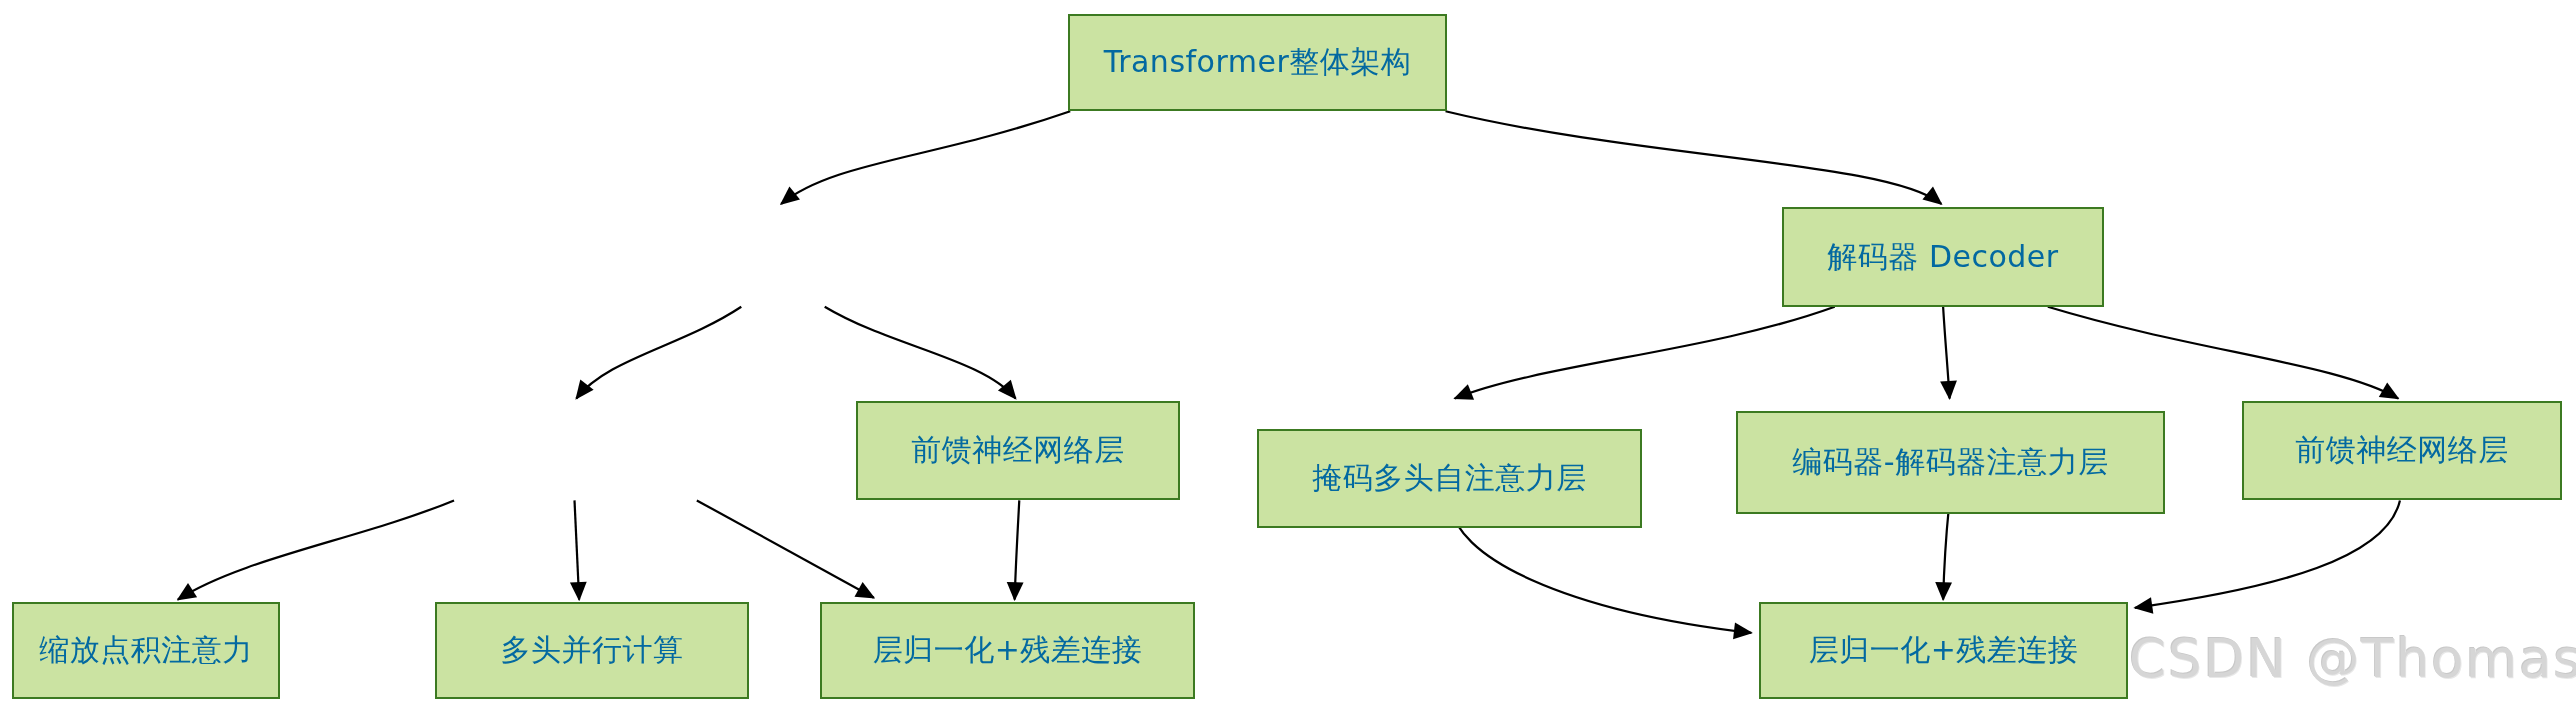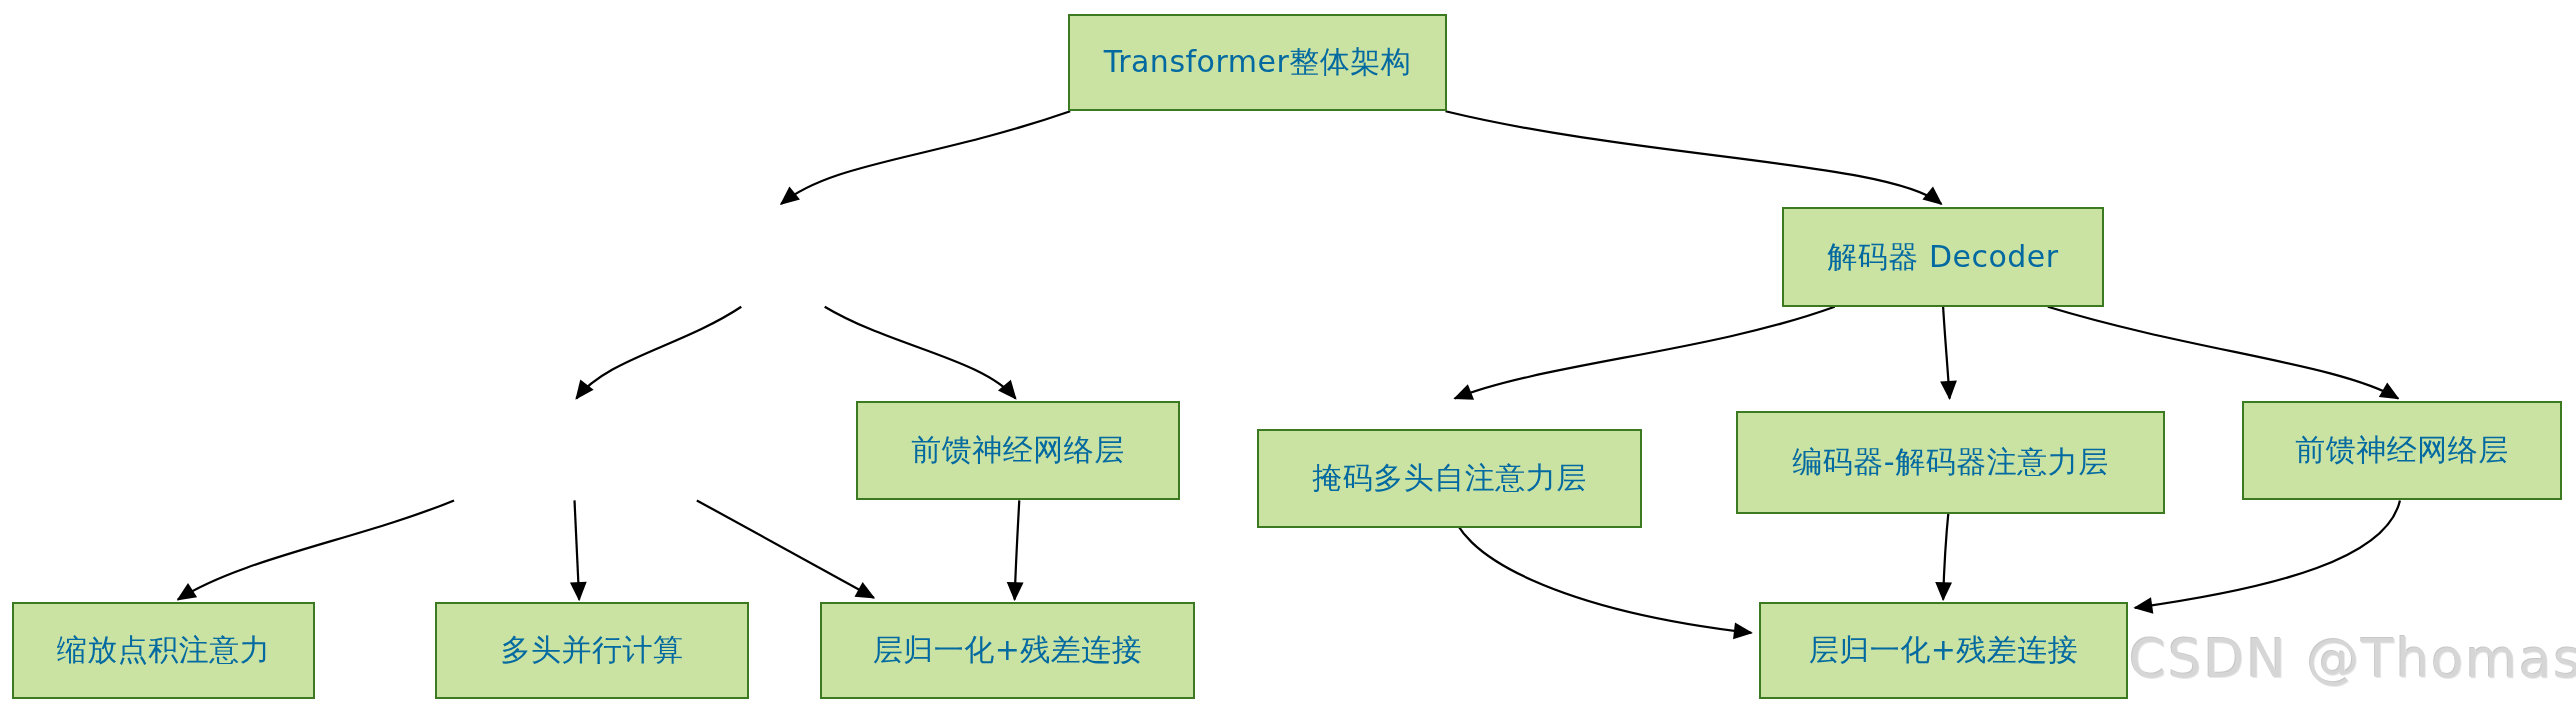--- a/index.html
+++ b/index.html
@@ -90,20 +90,20 @@
         <path d="M 2590,540 C 2576,602 2460,634 2304,656" class="edge" marker-end="url(#arrow)"></path>
       </g>
   </svg>
   <div id="node-layer">
       <div class="node" style="left: 1068px; top: 14px; width: 379px; height: 97px;">Transformer整体架构</div>
       <div class="node" style="left: 1782px; top: 207px; width: 322px; height: 100px;">解码器 Decoder</div>
       <div class="node" style="left: 856px; top: 401px; width: 324px; height: 99px;">前馈神经网络层</div>
       <div class="node" style="left: 1257px; top: 401px; width: 385px; height: 99px; margin-top: 28px;">掩码多头自注意力层</div>
       <div class="node" style="left: 1736px; top: 395px; width: 429px; height: 103px; margin-top: 16px;">编码器-解码器注意力层</div>
       <div class="node" style="left: 2242px; top: 401px; width: 320px; height: 99px;">前馈神经网络层</div>
-      <div class="node" style="left: 12px; top: 602px; width: 303px; height: 97px; text-align: right;">缩放点积注意力</div>
+      <div class="node" style="left: 12px; top: 602px; width: 268px; height: 97px; text-align: right;">缩放点积注意力</div>
       <div class="node" style="left: 435px; top: 602px; width: 314px; height: 97px;">多头并行计算</div>
       <div class="node" style="left: 820px; top: 602px; width: 375px; height: 97px;">层归一化+残差连接</div>
       <div class="node" style="left: 1759px; top: 602px; width: 369px; height: 97px;">层归一化+残差连接</div>
     </div>
   <div class="watermark">CSDN @Thomas.Sir</div>
 </div>
 
 
 </body></html>

